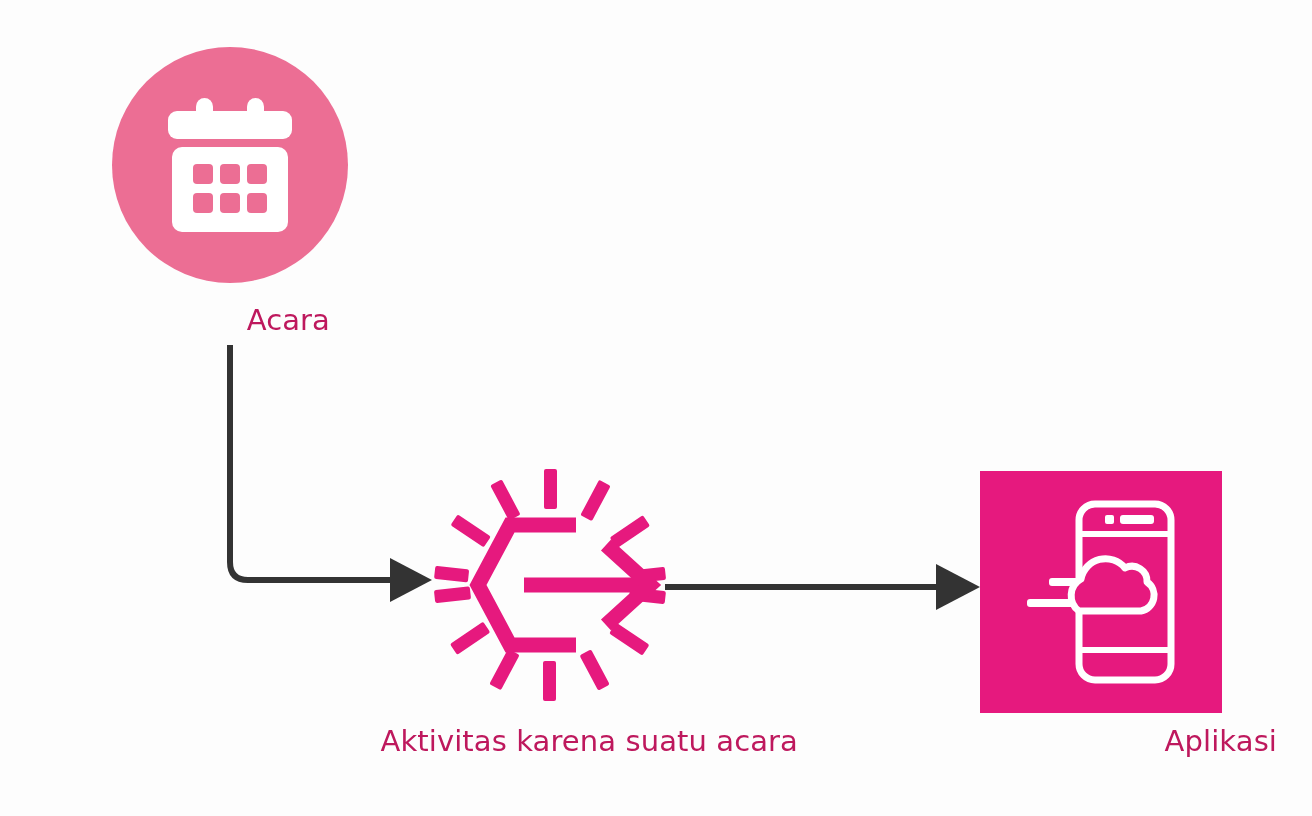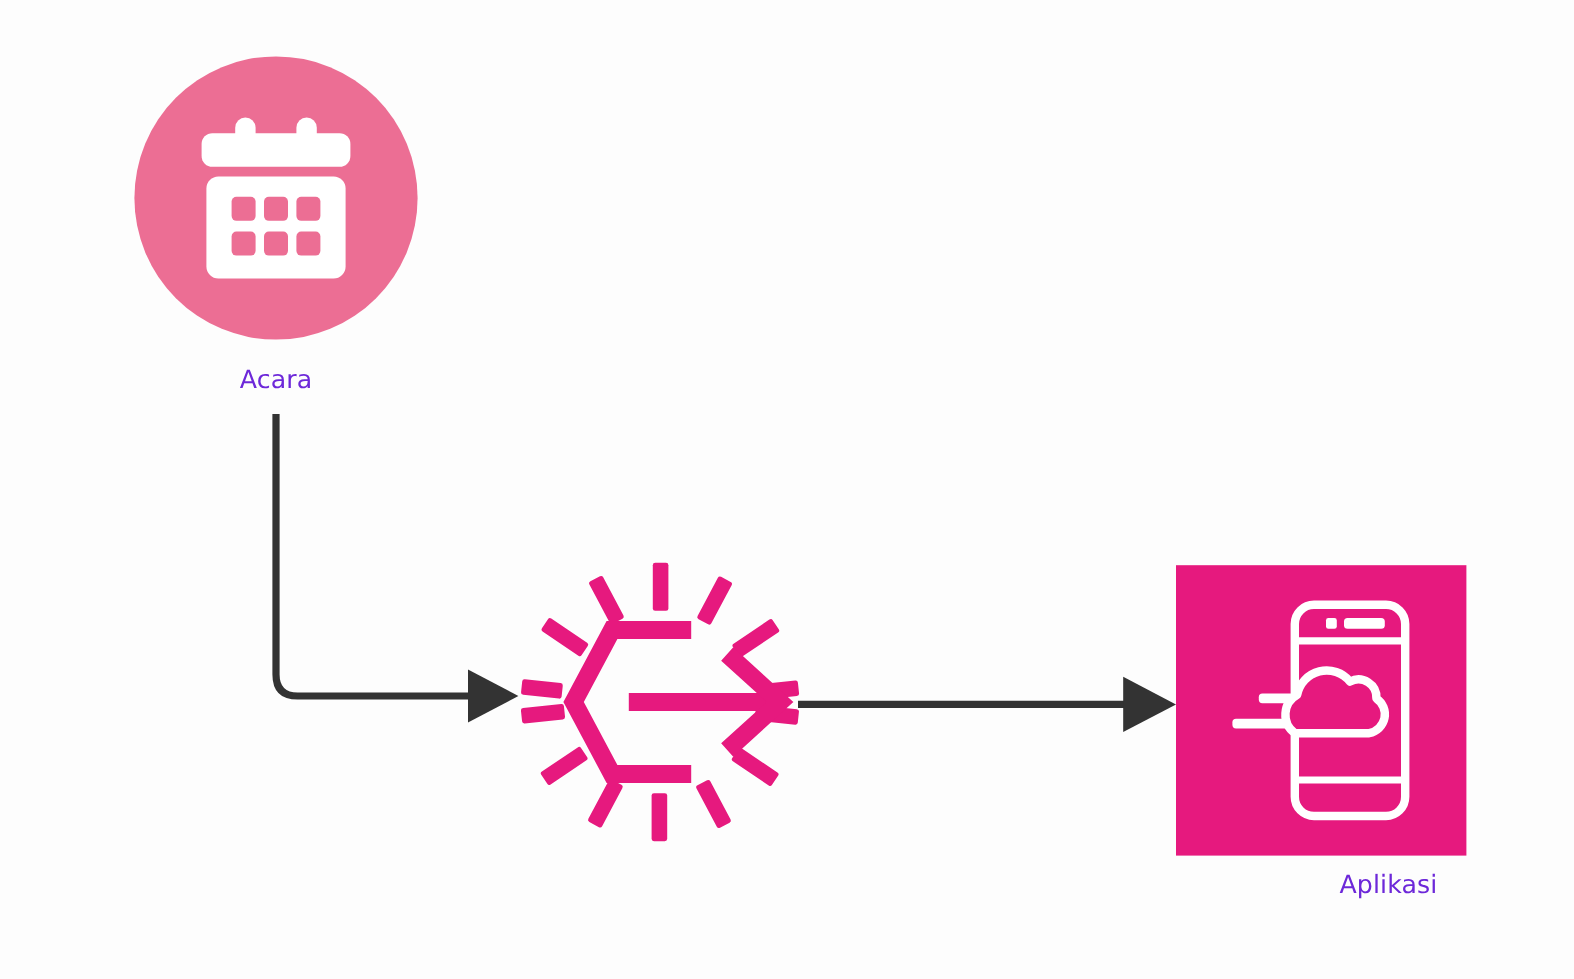--- a/index.html
+++ b/index.html
@@ -53,23 +53,23 @@
     width: 242px;
     height: 242px;
     background: #e6197e;
     display: flex;
     align-items: center;
     justify-content: center;
   }
   
   .node-label {
     position: absolute;
-    text-align: center;
-    color: #6d28d9;
-    font-size: 21px;
+    text-align: right;
+    color: #be185d;
+    font-size: 29px;
     font-weight: 400;
     letter-spacing: 0.1px;
     line-height: 1.1;
     white-space: nowrap;
   }
   #label-acara {
     left: 130px;
     top: 305px;
     width: 200px;
   }
@@ -161,20 +161,21 @@
         </g>
       </g>
 
       <path d="M148,62 L82,62 L50,122 L82,182 L148,182" fill="none" stroke="#e6197e" stroke-width="15" stroke-linejoin="miter" stroke-linecap="butt"></path>
 
       <line x1="96" y1="122" x2="214" y2="122" stroke="#e6197e" stroke-width="15" stroke-linecap="butt"></line>
 
       <polyline points="178,82 222,122 178,162" fill="none" stroke="#e6197e" stroke-width="15" stroke-linejoin="miter" stroke-linecap="butt"></polyline>
     </svg>
   </div>
+  <div class="node-label" id="label-event">Aktivitas karena suatu acara</div>
 
   <div class="node" id="node-app">
     <div class="square-badge">
       <svg width="200" height="200" viewBox="0 0 200 200" xmlns="http://www.w3.org/2000/svg">
 
         <rect x="78" y="12" width="92" height="176" rx="16" fill="none" stroke="#ffffff" stroke-width="7"></rect>
 
         <line x1="81" y1="42" x2="167" y2="42" stroke="#ffffff" stroke-width="6"></line>
 
         <line x1="81" y1="158" x2="167" y2="158" stroke="#ffffff" stroke-width="6"></line>

